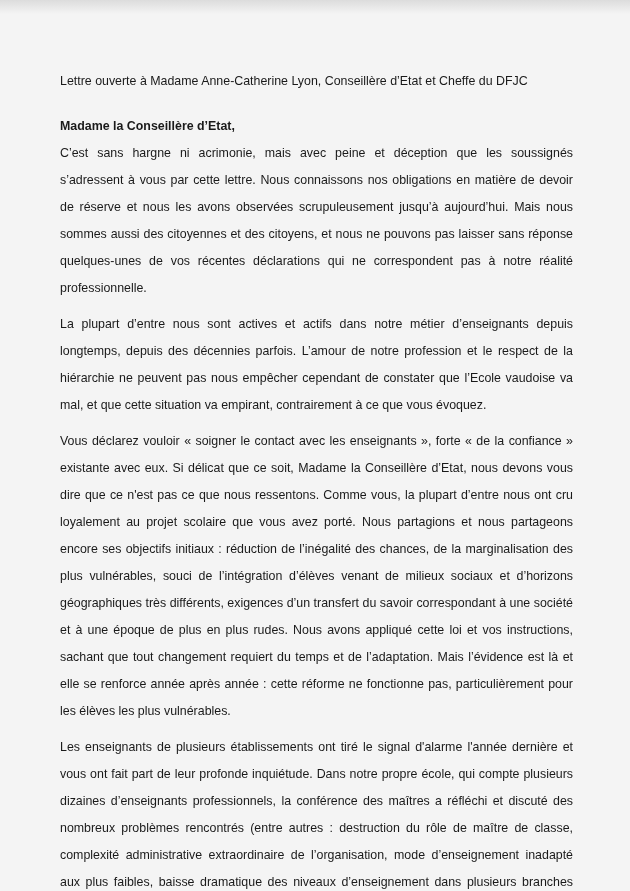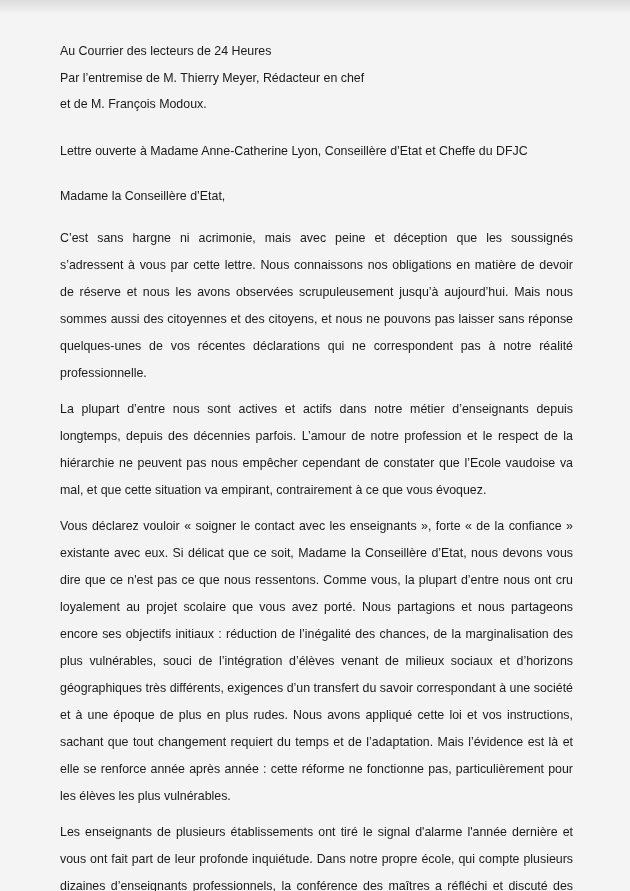--- a/index.html
+++ b/index.html
@@ -32,40 +32,36 @@
       margin: 0 0 9.5px 0;
       line-height: 17px;
       white-space: nowrap;
     }
     .subject {
       margin: 30px 0 4px 0;
       line-height: 17px;
       white-space: nowrap;
     }
     .salutation {
-      margin: 28px 0 20px 0;
+      margin: 28px 0 5px 0;
       line-height: 17px;
+      font-weight: bold;
     }
     .para {
       margin: 0 0 9px 0;
       line-height: 27px;
       text-align: justify;
     }
   </style>
 </head>
 <body>
 
 <div class="top-shade"></div>
 
 <div class="page">
-  <div>
-    <p class="addr-line">Au Courrier des lecteurs de 24 Heures</p>
-    <p class="addr-line">Par l’entremise de M. Thierry Meyer, Rédacteur en chef</p>
-    <p class="addr-line">et de M. François Modoux.</p>
-  </div>
 
   <p class="subject">Lettre ouverte à Madame Anne-Catherine Lyon, Conseillère d’Etat et Cheffe du DFJC</p>
 
   <p class="salutation">Madame la Conseillère d’Etat,</p>
 
   <div>
     <p class="para">C’est sans hargne ni acrimonie, mais avec peine et déception  que les soussignés s’adressent à vous par cette lettre. Nous connaissons nos obligations en matière de devoir de réserve et nous les avons observées scrupuleusement jusqu’à aujourd’hui. Mais nous sommes aussi des citoyennes et des citoyens, et nous ne pouvons pas laisser sans réponse quelques-unes de vos récentes déclarations qui ne correspondent pas à notre réalité professionnelle.</p>
     <p class="para">La plupart d’entre nous sont actives et actifs dans notre métier d’enseignants depuis longtemps, depuis des décennies parfois. L’amour de notre profession et le respect de la hiérarchie ne peuvent pas nous empêcher cependant de constater que l’Ecole vaudoise va mal, et que cette situation va empirant, contrairement à ce que vous évoquez.</p>
     <p class="para">Vous déclarez vouloir « soigner le contact avec les enseignants », forte «  de la confiance » existante avec eux. Si délicat que ce soit, Madame la Conseillère d’Etat, nous devons vous dire que ce n'est pas ce que nous ressentons. Comme vous, la plupart d’entre nous ont cru loyalement au projet scolaire que vous avez porté. Nous partagions et nous partageons encore ses objectifs initiaux : réduction de l’inégalité des chances, de la marginalisation des plus vulnérables, souci de l’intégration d’élèves venant de milieux sociaux et d’horizons géographiques très différents, exigences d’un transfert du savoir correspondant à une société et à une époque de plus en plus rudes. Nous avons appliqué cette loi et vos instructions, sachant que tout changement requiert du temps et de l’adaptation. Mais l’évidence est là et elle se renforce année après année : cette réforme ne fonctionne pas, particulièrement pour les élèves les plus vulnérables.</p>
     <p class="para">Les enseignants de plusieurs établissements ont tiré le signal d'alarme l'année dernière et vous ont fait part de leur profonde inquiétude. Dans notre propre école, qui compte plusieurs dizaines d’enseignants professionnels, la conférence des maîtres a réfléchi et discuté des nombreux problèmes rencontrés (entre autres : destruction du rôle de maître de classe, complexité administrative extraordinaire de l’organisation, mode d’enseignement inadapté aux plus faibles, baisse dramatique des niveaux d’enseignement dans plusieurs branches etc..).  Nous vous avons écrit de bonne foi et en respectant la voie hiérarchique, nous vous avons présenté l’éventail de nos interrogations et inquiétudes, la conférence des maîtres et le conseil de direction ont ratifié notre courrier à l’unanimité. Nous vous avons conviée à une discussion professionnelle. Vous n’êtes pas venue, vous n’avez pas même daigné répondre personnellement à notre grave inquiétude. Six semaines plus tard un fonctionnaire nous a écrit en nous priant d’attendre. Comment pouvez-vous parler de « rapport de confiance », de « tact », de « soin » et oser déclarer que « votre porte est ouverte » ? C’est le contraire que nous éprouvons. Vous nous semblez peu accessible, enfermée dans votre état-major, loin des élèves, loin des expériences de vie. Les enseignants se sont tus jusqu'à maintenant, attendant un bilan critique et des propositions de</p>

